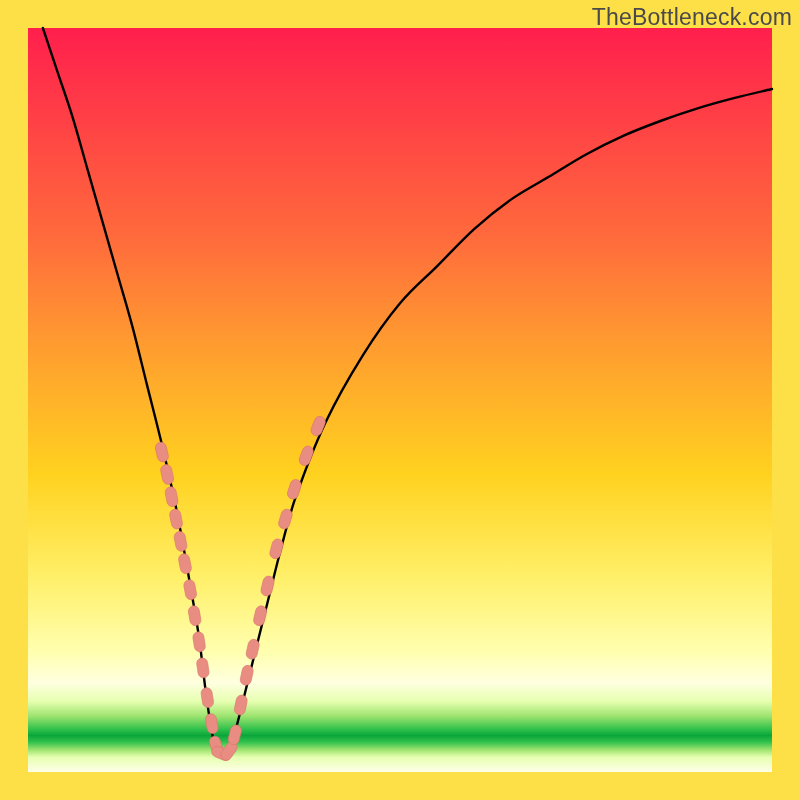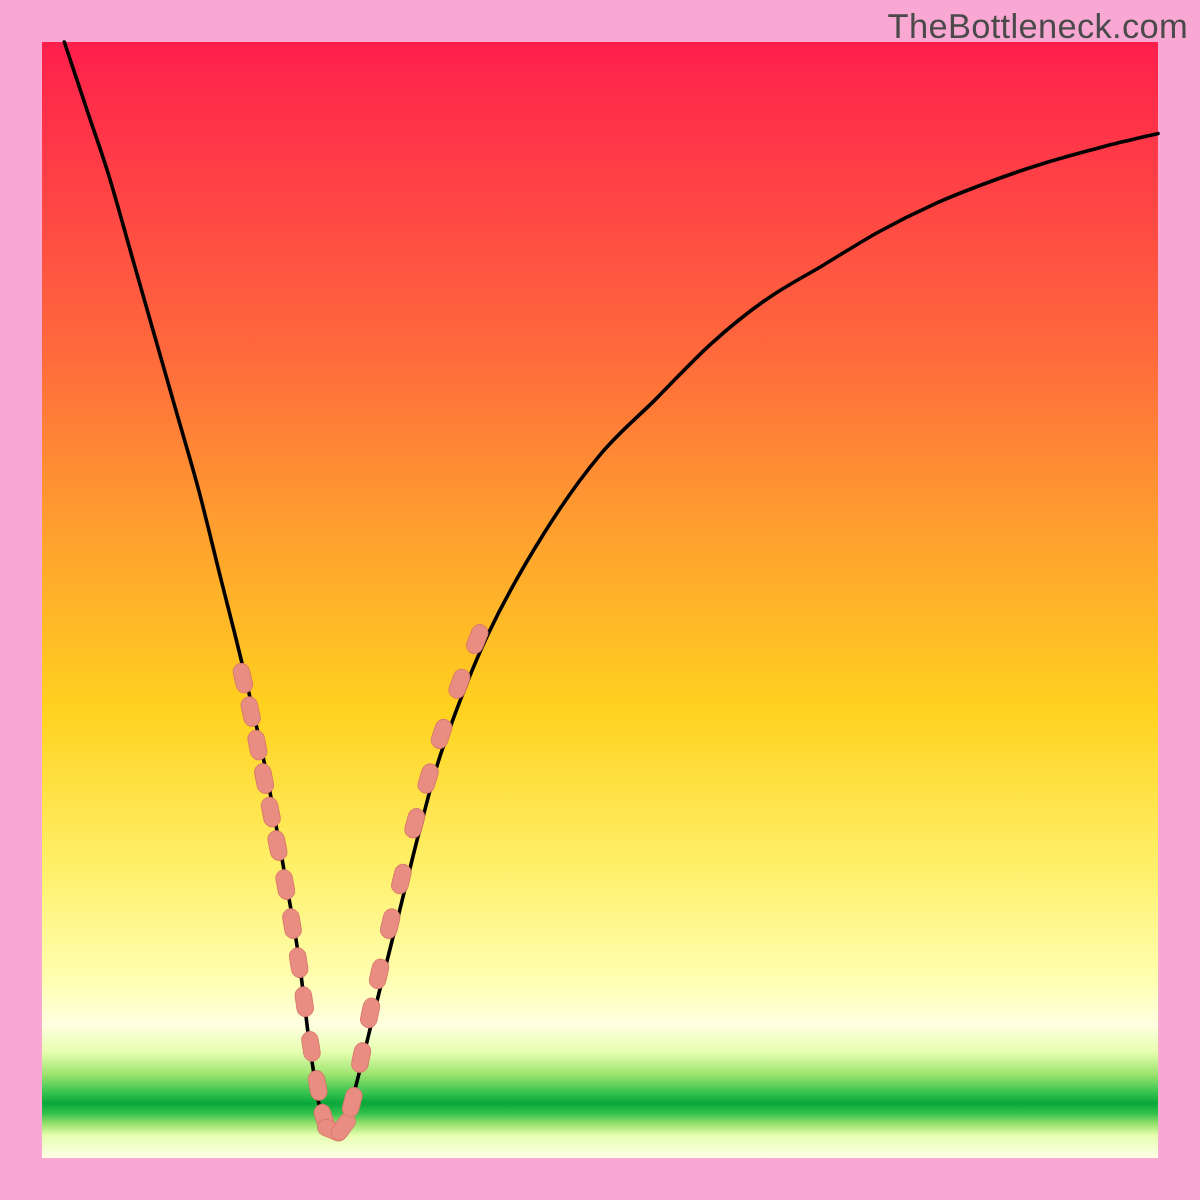--- a/index.html
+++ b/index.html
@@ -8,21 +8,21 @@
     width: 800px;
     height: 800px;
     background: #000;
     overflow: hidden;
     font-family: Arial, Helvetica, sans-serif;
   }
   .stage {
     position: relative;
     width: 800px;
     height: 800px;
-    background: #f9a8d4;
+    background: #fde047;
   }
   .plot-area {
     position: absolute;
     left: 28px;
     top: 28px;
     width: 744px;
     height: 744px;
     
     background: linear-gradient(
       to bottom,

